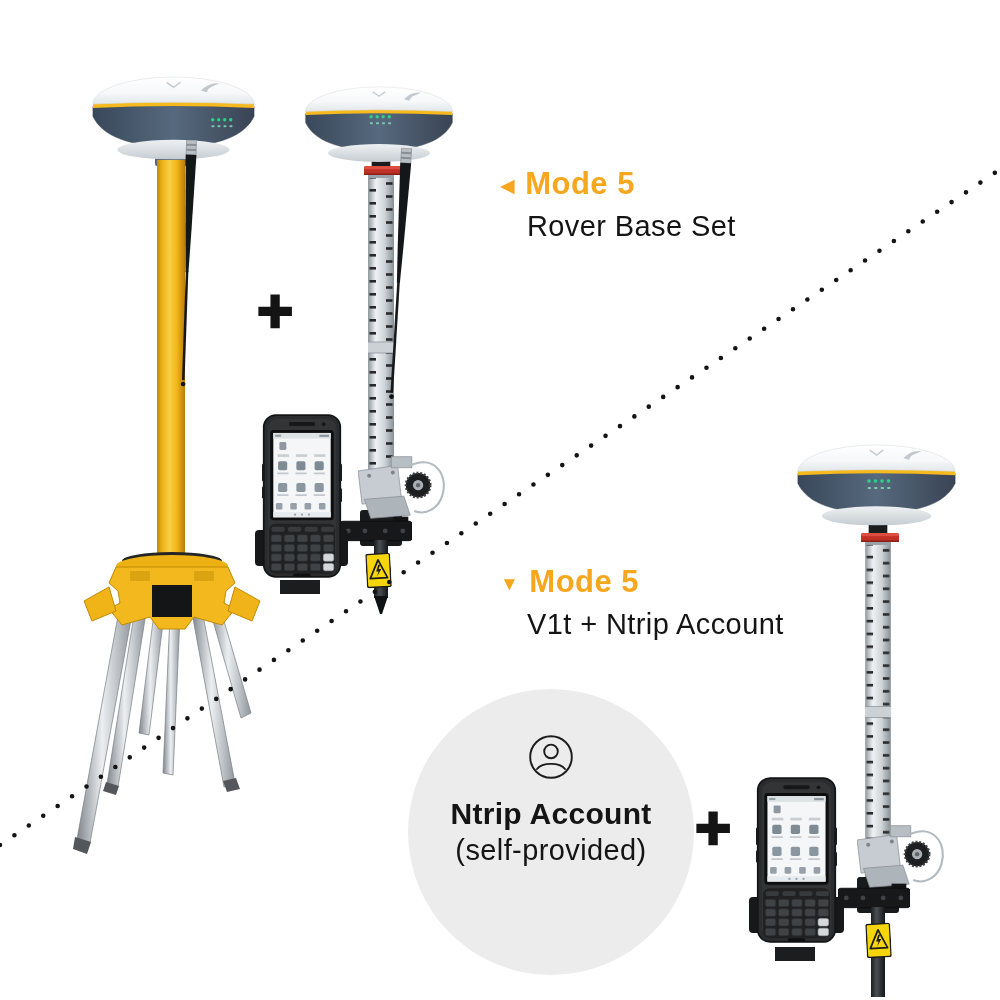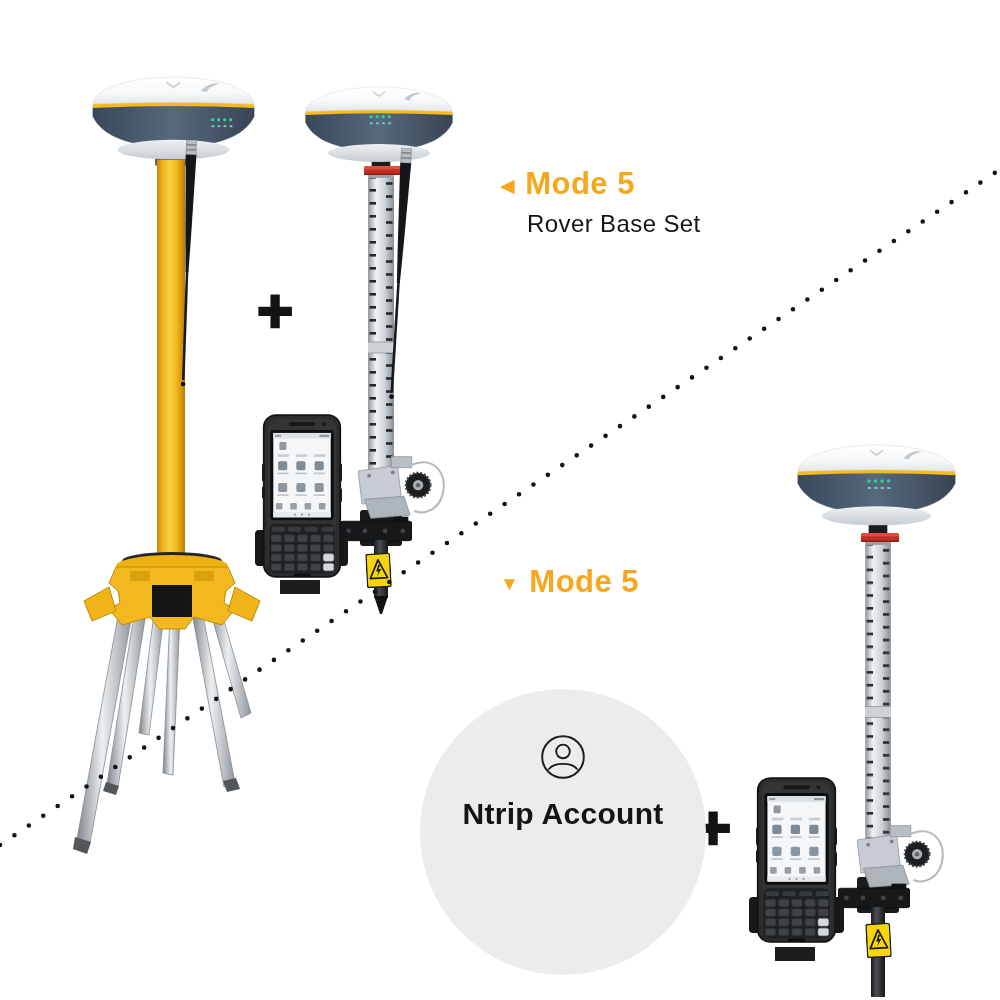--- a/index.html
+++ b/index.html
@@ -3,22 +3,22 @@
 <meta charset="utf-8">
 <style>
   html,body{margin:0;padding:0;background:#fff;}
   .canvas{position:relative;width:1000px;height:1000px;background:#fff;overflow:hidden;
           font-family:"Liberation Sans","DejaVu Sans",sans-serif;}
   .abs{position:absolute;}
   .mode-label{position:absolute;}
   .mode-title{display:flex;align-items:center;gap:10px;color:var(--accent,#F6A71D);
               font-size:31px;font-weight:700;letter-spacing:.5px;}
   .mode-title .marker{font-size:19px;line-height:1;transform:translateY(1px);}
-  .mode-sub{margin:8px 0 0 27px;color:var(--text,#141414);font-size:24px;font-weight:500;letter-spacing:.4px;}
-  .ntrip-circle{position:absolute;left:420px;top:689px;width:286px;height:286px;border-radius:50%;
+  .mode-sub{margin:8px 0 0 27px;color:var(--text,#141414);font-size:29px;font-weight:500;letter-spacing:.4px;}
+  .ntrip-circle{position:absolute;left:408px;top:689px;width:286px;height:286px;border-radius:50%;
                 background:var(--circle_bg,#ECECEC);display:flex;flex-direction:column;align-items:center;
                 padding-top:44px;box-sizing:border-box;}
   .ntrip-title{margin-top:16px;font-size:30px;font-weight:700;color:var(--text,#141414);letter-spacing:.3px;}
   .ntrip-sub{margin-top:3px;font-size:29px;font-weight:400;color:var(--text,#141414);letter-spacing:.4px;}
   .plus{position:absolute;width:70px;height:84px;display:flex;align-items:center;justify-content:center;
         font-size:62px;font-weight:700;color:var(--text,#141414);-webkit-text-stroke:2.5px currentColor;}
   .plus1{left:240px;top:268px;}
   .plus2{left:678px;top:785px;}
   .dotline{position:absolute;left:0;top:0;pointer-events:none;}
 </style>
@@ -304,26 +304,28 @@
       <span>Mode 5</span>
     </div>
     <div class="mode-sub">Rover Base Set</div>
   </div>
 
   <div class="mode-label" style="left:500px;top:564px">
     <div class="mode-title">
       <span class="marker">▼</span>
       <span>Mode 5</span>
     </div>
+    <div class="mode-sub">V1t + Ntrip Account</div>
   </div>
 
   <div class="ntrip-circle">
     <svg width="48" height="48" viewBox="0 0 60 60">
       <use href="#person"></use>
     </svg>
     <div class="ntrip-title">Ntrip Account</div>
+    <div class="ntrip-sub">(self-provided)</div>
   </div>
 
   <svg class="dotline" width="1000" height="1000" viewBox="0 0 1000 1000">
     <line x1="0" y1="845" x2="1002" y2="168" style="stroke:var(--dot,#141414)" stroke-width="4.6" stroke-linecap="round" stroke-dasharray="0 17.4"></line>
   </svg>
 
 </div>
 
 </body></html>

